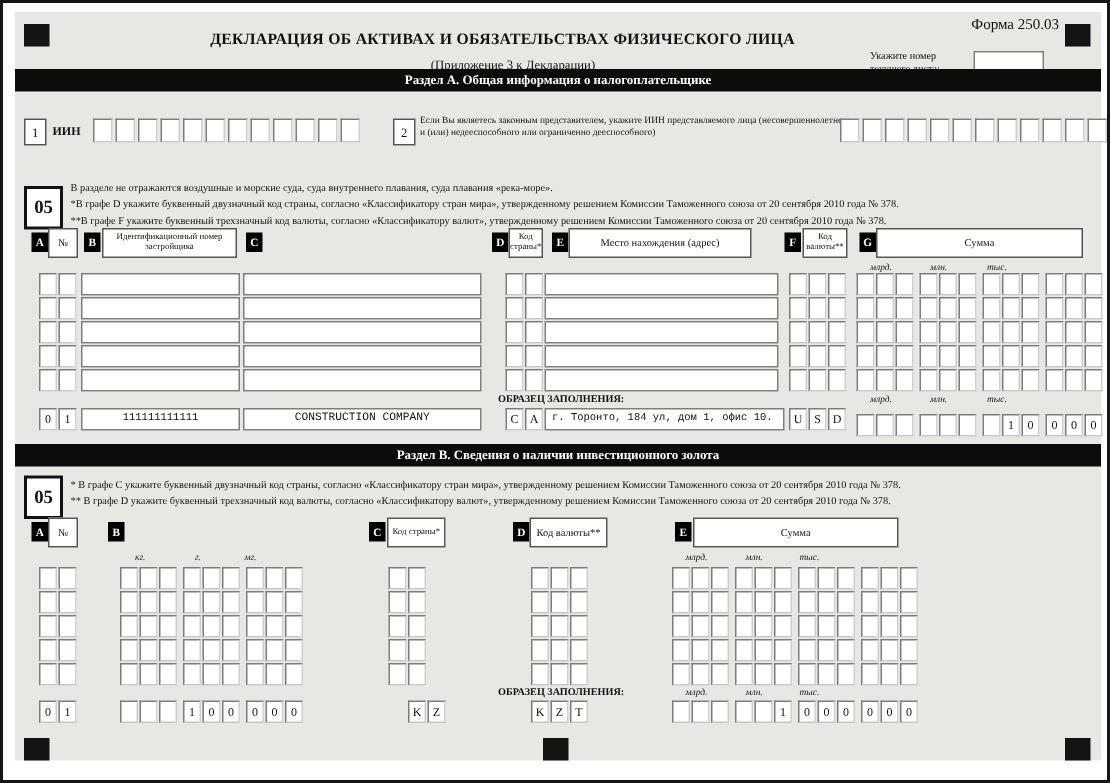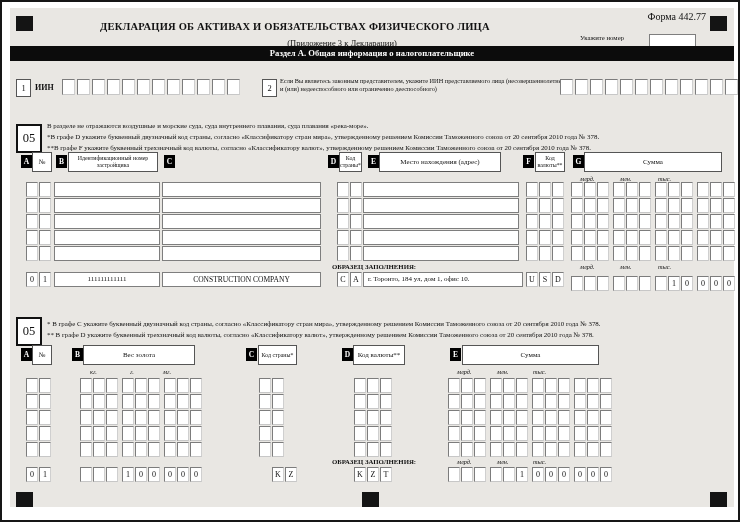--- a/index.html
+++ b/index.html
@@ -1,56 +1,56 @@
 <!DOCTYPE html>
 <html><head>
 <meta charset="utf-8">
 <style>
   html,body{margin:0;padding:0;background:#888;}
   .page{position:relative;width:740px;height:522px;background:#fff;border:2px solid #161616;box-sizing:border-box;font-family:"Liberation Serif","DejaVu Serif",serif;color:#111;overflow:hidden;}
   .paper{position:absolute;left:8px;top:6px;width:724px;height:499px;background:#e9e7e3;}
   .mark{position:absolute;width:17px;height:15px;background:#141414;}
   .formno{position:absolute;top:3px;right:28px;font-size:10px;}
-  .title{position:absolute;top:13px;left:90px;right:164px;font-weight:bold;font-size:10.5px;letter-spacing:.2px;}
+  .title{position:absolute;top:13px;left:90px;right:164px;text-align:center;font-weight:bold;font-size:10.5px;letter-spacing:.2px;}
   .subtitle{position:absolute;top:30px;left:90px;right:150px;text-align:center;font-size:8.5px;}
   .sheetlbl{position:absolute;left:570px;top:25px;width:66px;font-size:6.8px;line-height:1.35;}
   .sheetinput{position:absolute;left:639px;top:26px;width:45px;height:17px;background:#fff;border:1px solid #7e7e7e;}
   .divider{position:absolute;left:0;right:0;top:48px;height:2px;background:#1c1c1c;}
   .bar{position:absolute;left:0;right:0;height:15px;background:#0c0c0c;color:#fff;text-align:center;font-weight:bold;font-size:8.6px;line-height:15px;}
   .numbox{position:absolute;width:13px;height:16px;background:#fff;border:1px solid #555;font-size:8.5px;text-align:center;line-height:16px;}
-  .secno{position:absolute;left:6px;width:22px;height:25px;background:#fff;border:2px solid #111;font-weight:normal;font-size:12.5px;text-align:center;line-height:25px;}
+  .secno{position:absolute;left:6px;width:22px;height:25px;background:#fff;border:2px solid #111;font-weight:bold;font-size:12.5px;text-align:center;line-height:25px;}
   .lbl{position:absolute;font-size:8px;font-weight:bold;}
   .smalltext{position:absolute;font-size:6.3px;line-height:1.3;}
   .notes{position:absolute;left:37px;right:8px;font-size:6.9px;line-height:11px;}
   .cells{position:absolute;white-space:nowrap;}
   .cell{display:inline-block;width:10px;height:13px;background:#fff;border:1px solid #7c7c7c;border-right-color:#cfcfcf;border-bottom-color:#c7c7c7;margin-right:1px;font-size:8px;text-align:center;line-height:13px;vertical-align:top;}
   .big .cell{width:11px;height:14px;line-height:14px;margin-right:2px;}
   .cell.gs{margin-left:3px;}
   .blank{position:absolute;height:13px;background:#fff;border:1px solid #7e7e7e;}
-  .blank.txt{font-size:7px;line-height:13px;text-align:center;overflow:hidden;}
+  .blank.txt{font-size:7px;line-height:13px;text-align:center;overflow:hidden;font-family:Liberation Mono, monospace;}
   .blank.txt.left{text-align:left;padding-left:4px;}
   .letter{position:absolute;width:11px;height:13px;background:#000;color:#fff;font-size:7.5px;font-weight:bold;text-align:center;line-height:13px;}
   .hcell{position:absolute;height:20px;background:#fff;border:1px solid #555;display:flex;align-items:center;justify-content:center;text-align:center;font-size:7px;line-height:1.15;padding:0 1px;box-sizing:border-box;}
   .hcell.tiny{font-size:5.9px;}
   .unit{position:absolute;font-size:6.3px;font-style:italic;}
   .caption{position:absolute;font-size:6.8px;font-weight:bold;}
 </style>
 </head>
 <body>
 
 <div class="page">
   <div class="paper">
 
     <div class="mark" style="left:6px;top:8px"></div>
     <div class="mark" style="left:700px;top:8px"></div>
     <div class="mark" style="left:6px;top:484px"></div>
     <div class="mark" style="left:352px;top:484px"></div>
     <div class="mark" style="left:700px;top:484px"></div>
 
-    <div class="formno">Форма 442.77</div>
+    <div class="formno">Форма 250.03</div>
     <div class="title">ДЕКЛАРАЦИЯ ОБ АКТИВАХ И ОБЯЗАТЕЛЬСТВАХ ФИЗИЧЕСКОГО ЛИЦА</div>
     <div class="subtitle">(Приложение 3 к Декларации)</div>
     <div class="sheetlbl">Укажите номер текущего листа:</div>
     <div class="sheetinput"></div>
     <div class="divider"></div>
 
     <div class="bar" style="top:38px">Раздел А. Общая информация о налогоплательщике</div>
     <div class="numbox" style="left:6px;top:71px">1</div>
     <div class="lbl" style="left:25px;top:75px">ИИН</div>
     <div class="cells big" style="left:52px;top:71px"><span class="cell"></span><span class="cell"></span><span class="cell"></span><span class="cell"></span><span class="cell"></span><span class="cell"></span><span class="cell"></span><span class="cell"></span><span class="cell"></span><span class="cell"></span><span class="cell"></span><span class="cell"></span></div>
@@ -137,30 +137,30 @@
     <div>
       <span class="cells" style="left:16px;top:264px"><span class="cell">0</span><span class="cell">1</span></span>
       <span class="blank txt" style="left:44px;top:264px;width:104px">111111111111</span>
       <span class="blank txt" style="left:152px;top:264px;width:157px;font-size:7.5px">CONSTRUCTION COMPANY</span>
       <span class="cells" style="left:327px;top:264px"><span class="cell">C</span><span class="cell">A</span></span>
       <span class="blank txt left" style="left:353px;top:264px;width:154px">г. Торонто, 184 ул, дом 1, офис 10.</span>
       <span class="cells" style="left:516px;top:264px"><span class="cell">U</span><span class="cell">S</span><span class="cell">D</span></span>
       <span class="cells" style="left:561px;top:268px"><span class="cell"></span><span class="cell"></span><span class="cell"></span><span class="cell gs"></span><span class="cell"></span><span class="cell"></span><span class="cell gs"></span><span class="cell">1</span><span class="cell">0</span><span class="cell gs">0</span><span class="cell">0</span><span class="cell">0</span></span>
     </div>
 
+    <div class="bar" style="top:288px">Раздел В. Сведения о наличии инвестиционного золота</div>
     <div class="secno" style="top:309px">05</div>
     <div class="notes" style="top:310px">
       <div>* В графе С укажите буквенный двузначный код страны, согласно «Классификатору стран мира», утвержденному решением Комиссии Таможенного союза от 20 сентября 2010 года № 378.</div>
       <div>** В графе D укажите буквенный трехзначный код валюты, согласно «Классификатору валют», утвержденному решением Комиссии Таможенного союза от 20 сентября 2010 года № 378.</div>
     </div>
 
     <div class="letter" style="left:11px;top:340px">A</div>
     <div class="hcell" style="left:22px;top:337px;width:20px">№</div>
     <div class="letter" style="left:62px;top:340px">B</div>
-    <div class="hcell" style="left:73px;top:337px;width:112px">Вес золота</div>
     <div class="letter" style="left:236px;top:340px">C</div>
     <div class="hcell tiny" style="left:248px;top:337px;width:39px">Код страны*</div>
     <div class="letter" style="left:332px;top:340px">D</div>
     <div class="hcell" style="left:343px;top:337px;width:52px">Код валюты**</div>
     <div class="letter" style="left:440px;top:340px">E</div>
     <div class="hcell" style="left:452px;top:337px;width:137px">Сумма</div>
     <div class="unit" style="left:80px;top:360px">кг.</div>
     <div class="unit" style="left:120px;top:360px">г.</div>
     <div class="unit" style="left:153px;top:360px">мг.</div>
     <div class="unit" style="left:447px;top:360px">млрд.</div>

